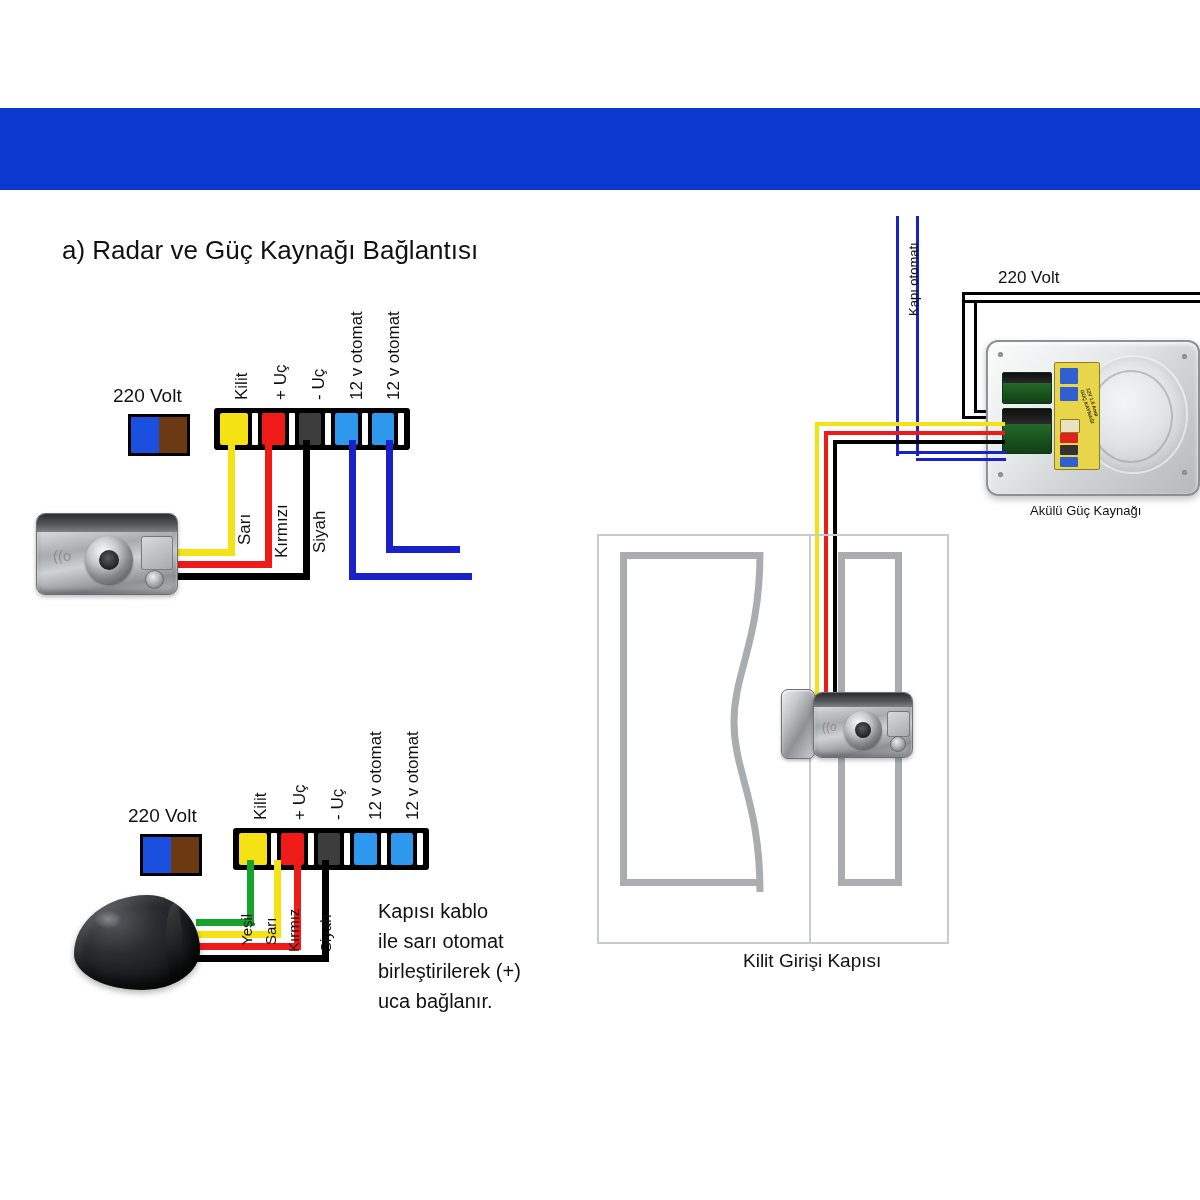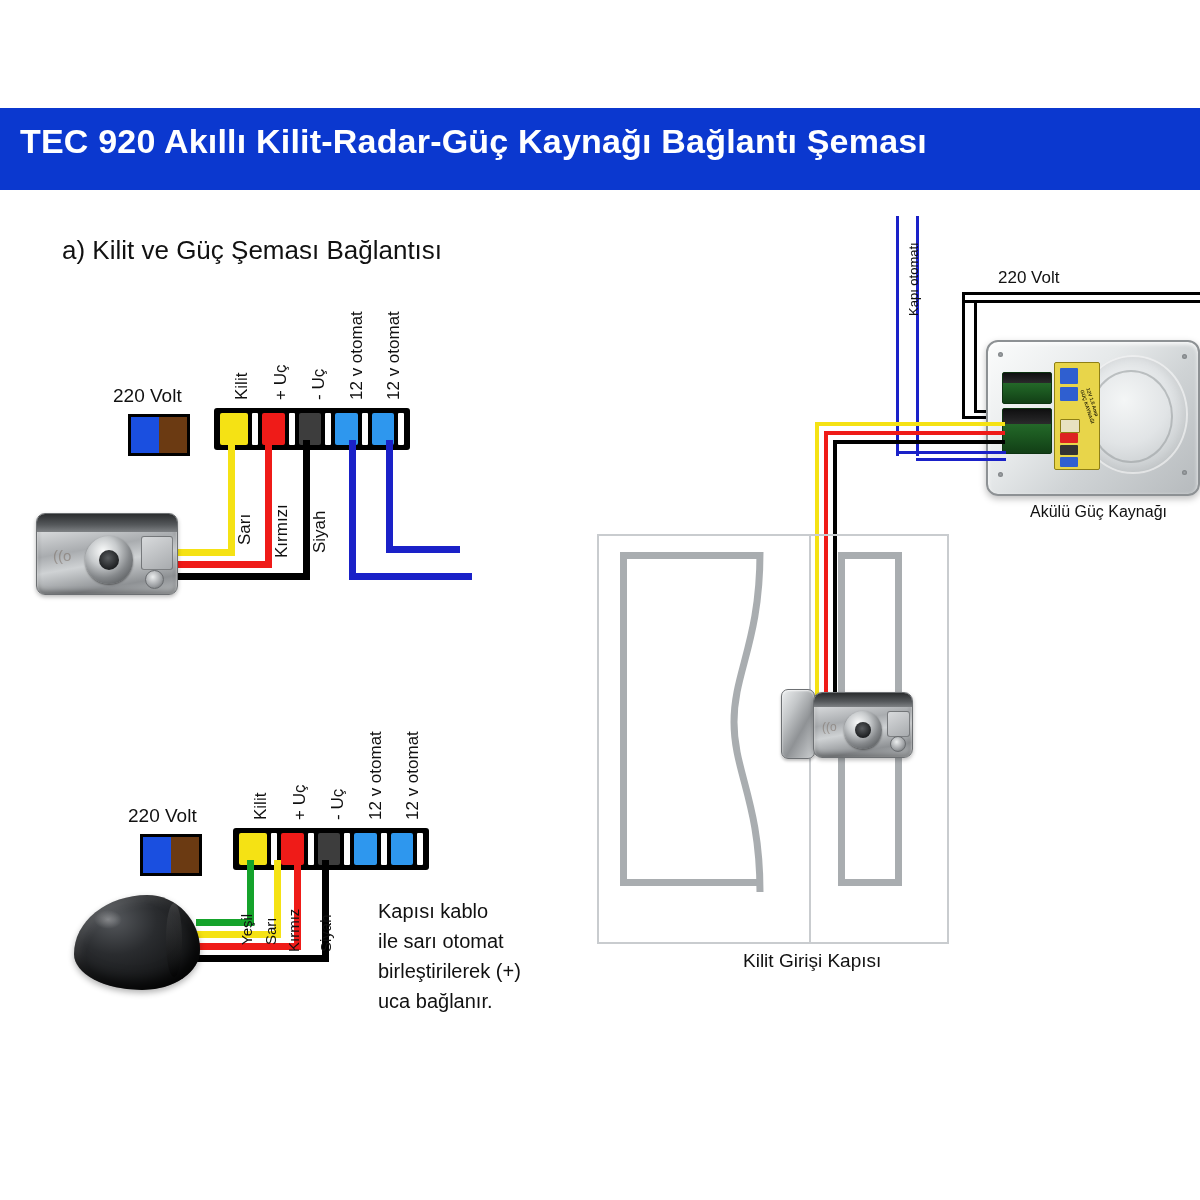--- a/index.html
+++ b/index.html
@@ -155,23 +155,22 @@
   
   .doorline{position:absolute;background:#a9adb0;}
   .doorthin{position:absolute;background:#c9cccf;}
 </style>
 </head>
 <body>
 
 <div class="stage">
 
   <div class="banner"></div>
-  <div class="banner-title">TEC 920 Akıllı Kilit-Radar-Güç Kaynağı Bağlantı Şeması</div>
-
-  <div class="sec-head" id="sec-a-head">a) Kilit ve Güç Şeması Bağlantısı</div>
+
+  <div class="sec-head" id="sec-a-head">a) Radar ve Güç Kaynağı Bağlantısı</div>
 
   <div class="lbl" style="left:113px;top:385px;font-size:19px;">220 Volt</div>
   <div class="plug" style="left:128px;top:414px;width:56px;height:36px;">
     <i style="width:50%;background:#1a4fe0;"></i>
       <i style="width:50%;background:#6b3a12;"></i>
   </div>
 
   <div class="lbl vert" style="left:232px;top:400px;font-size:17px;">Kilit</div>
   <div class="lbl vert" style="left:271px;top:400px;font-size:17px;">+ Uç</div>
   <div class="lbl vert" style="left:309px;top:400px;font-size:17px;">- Uç</div>
@@ -303,21 +302,21 @@
       <div class="sw" style="left:5px;top:5px;width:18px;height:16px;background:#2f5fd0;"></div>
       <div class="sw" style="left:5px;top:24px;width:18px;height:14px;background:#2f5fd0;"></div>
       <div class="sw" style="left:5px;top:56px;width:18px;height:12px;background:#e8e2c0;border:1px solid #8e7f15;"></div>
       <div class="sw" style="left:5px;top:70px;width:18px;height:10px;background:#d22;"></div>
       <div class="sw" style="left:5px;top:82px;width:18px;height:10px;background:#333;"></div>
       <div class="sw" style="left:5px;top:94px;width:18px;height:10px;background:#2f5fd0;"></div>
       <div class="ptxt" style="left:36px;top:24px;transform:rotate(72deg);">12V 1.5 Amp</div>
       <div class="ptxt" style="left:30px;top:26px;transform:rotate(72deg);">GÜÇ KAYNAĞI</div>
     </div>
   </div>
-  <div class="lbl" style="left:1030px;top:503px;font-size:16px;">Akülü Güç Kaynağı</div>
+  <div class="lbl" style="left:1030px;top:503px;font-size:13px;">Akülü Güç Kaynağı</div>
 
   <div class="wire wh" style="left:815px;top:422px;width:190px;height:4px;background:#f5e214;"></div>
   <div class="wire wv" style="left:815px;top:422px;height:320px;width:4px;background:#f5e214;"></div>
 
   <div class="wire wh" style="left:824px;top:431px;width:181px;height:4px;background:#ef1b18;"></div>
   <div class="wire wv" style="left:824px;top:431px;height:311px;width:4px;background:#ef1b18;"></div>
 
   <div class="wire wh" style="left:833px;top:440px;width:172px;height:4px;background:#000;"></div>
   <div class="wire wv" style="left:833px;top:440px;height:302px;width:4px;background:#000;"></div>
 

